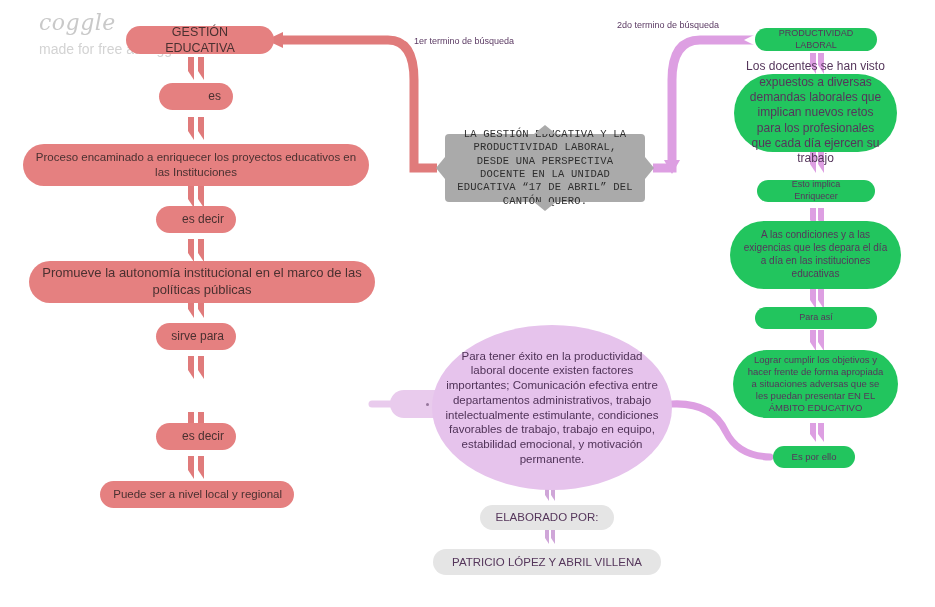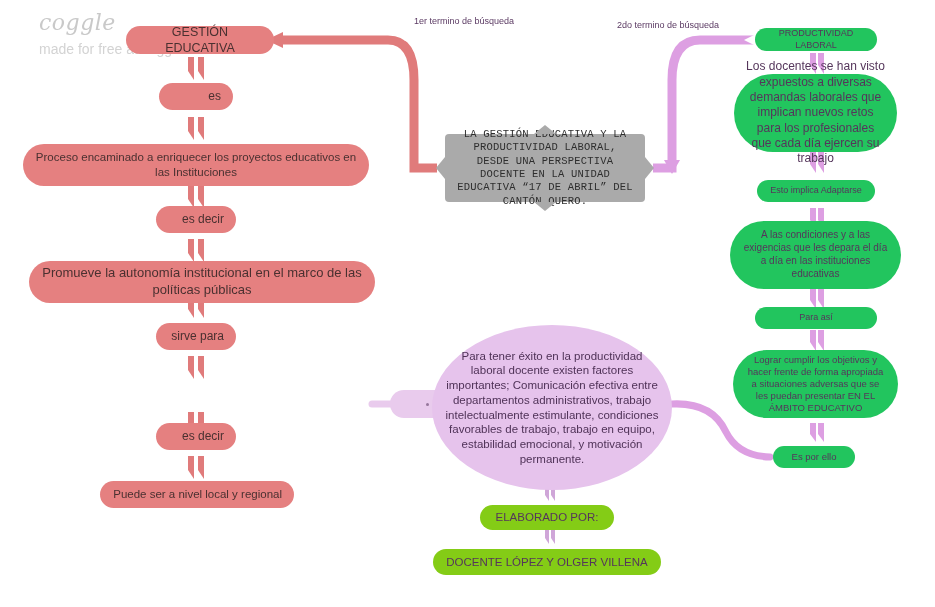--- a/index.html
+++ b/index.html
@@ -25,21 +25,21 @@
 
   
   .node{
     position:absolute;box-sizing:border-box;
     display:flex;align-items:center;justify-content:center;
     text-align:center;line-height:1.28;
     color:#4a3a46;
   }
   .node.red{background:#e58080;color:#4a3030;border-radius:24px;justify-content:flex-end;}
   .node.purple{background:#22c55e;color:#55365b;border-radius:30px;}
-  .node.purple-soft{background:#84cc16;color:#55365b;border-radius:24px;justify-content:center;}
+  .node.purple-soft{background:#e5e5e5;color:#55365b;border-radius:24px;justify-content:center;}
   .node.purple-pale{background:#e9cbed;color:#55365b;border-radius:26px;}
   .node.ellipse{background:#e6c3ec;color:#4f3257;border-radius:50%;}
   .node.gray{
     background:#aaaaaa;color:#2e2e2e;border-radius:4px;
     letter-spacing:.2px;
     font-family:Liberation Mono, monospace;
   }
   .node .txt{padding:0 12px;display:block;}
 
   
@@ -134,21 +134,21 @@
       <path d="M545 530 l0 8 l4 6 l0 -14 z"></path>
         <path d="M555 530 l0 14 l-4 -6 l0 -8 z"></path>
     </g>
   </svg>
 
   <div class="brand">
     <div class="brand-name">coggle</div>
     <div class="brand-sub">made for free at coggle.it</div>
   </div>
 
-  <div class="edge-label" style="left:414px;top:16px;">1er termino de búsqueda</div>
+  <div class="edge-label" style="left:414px;top:36px;">1er termino de búsqueda</div>
   <div class="edge-label" style="left:617px;top:20px;">2do termino de búsqueda</div>
 
   <div class="node gray" style="left:445px;top:134px;width:200px;height:68px;font-size:10.5px;">
     <span class="notch top"></span>
     <span class="notch bottom"></span>
     <span class="notch left"></span>
     <span class="notch right"></span>
     <span class="txt">LA GESTIÓN EDUCATIVA Y LA PRODUCTIVIDAD LABORAL, DESDE UNA PERSPECTIVA DOCENTE EN LA UNIDAD EDUCATIVA “17 DE ABRIL” DEL CANTÓN QUERO.</span>
   </div>
 
@@ -187,21 +187,21 @@
 
   <div class="node purple" style="left:755px;top:28px;width:122px;height:23px;font-size:9px;">
     <span class="txt">PRODUCTIVIDAD LABORAL</span>
   </div>
 
   <div class="node purple" style="left:734px;top:74px;width:163px;height:78px;font-size:12px;border-radius:40px;">
     <span class="txt">Los docentes se han visto expuestos a diversas demandas laborales que implican nuevos retos para los profesionales que cada día ejercen su trabajo</span>
   </div>
 
   <div class="node purple" style="left:757px;top:180px;width:118px;height:22px;font-size:9px;">
-    <span class="txt">Esto implica Adaptarse</span>
+    <span class="txt">Esto implica Enriquecer</span>
   </div>
 
   <div class="node purple" style="left:730px;top:221px;width:171px;height:68px;font-size:10px;border-radius:40px;">
     <span class="txt">A las condiciones y a las exigencias que les depara el día a día en las instituciones educativas</span>
   </div>
 
   <div class="node purple" style="left:755px;top:307px;width:122px;height:22px;font-size:9px;">
     <span class="txt">Para así</span>
   </div>
 
@@ -219,16 +219,16 @@
 
   <div class="node ellipse" style="left:432px;top:325px;width:240px;height:165px;font-size:11.5px;">
     <span class="txt">Para tener éxito en la productividad laboral docente existen factores importantes; Comunicación efectiva entre departamentos administrativos, trabajo intelectualmente estimulante, condiciones favorables de trabajo, trabajo en equipo, estabilidad emocional, y motivación permanente.</span>
   </div>
 
   <div class="node purple-soft" style="left:480px;top:505px;width:134px;height:25px;font-size:11.5px;">
     <span class="txt">ELABORADO POR:</span>
   </div>
 
   <div class="node purple-soft" style="left:433px;top:549px;width:228px;height:26px;font-size:11.5px;">
-    <span class="txt">DOCENTE LÓPEZ Y OLGER VILLENA</span>
+    <span class="txt">PATRICIO LÓPEZ Y ABRIL VILLENA</span>
   </div>
 
 </div>
 
 </body></html>

